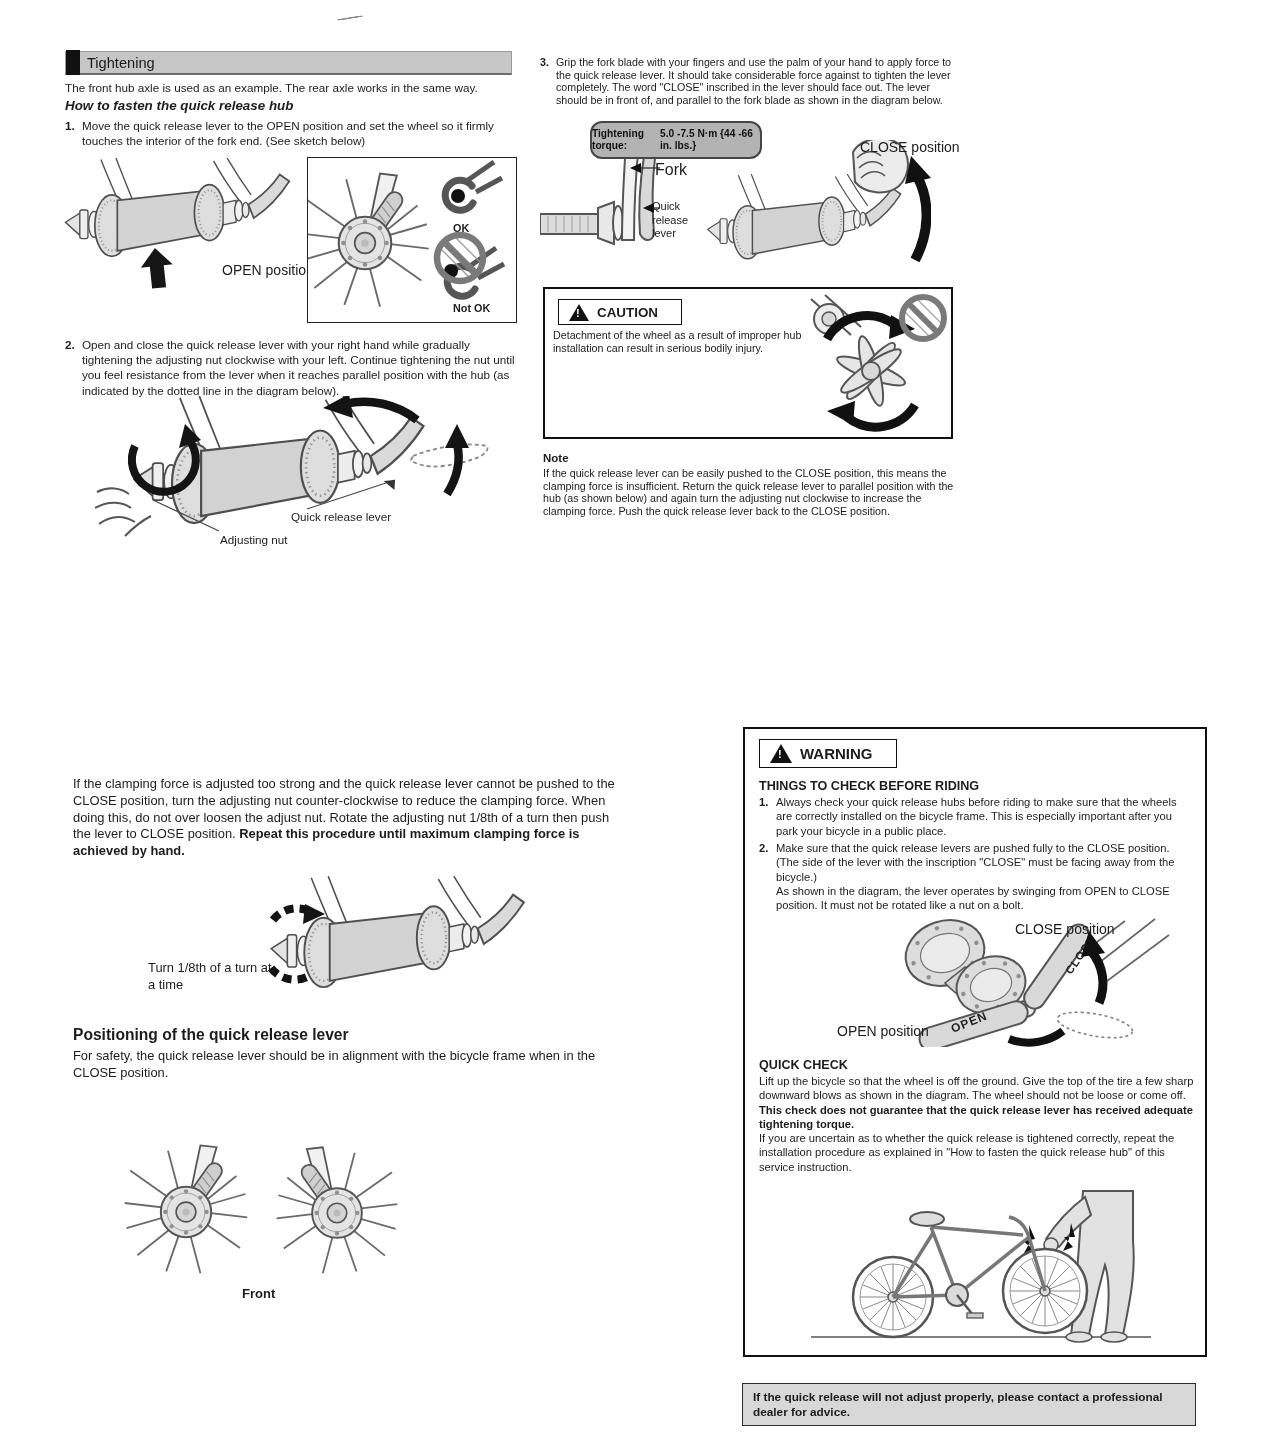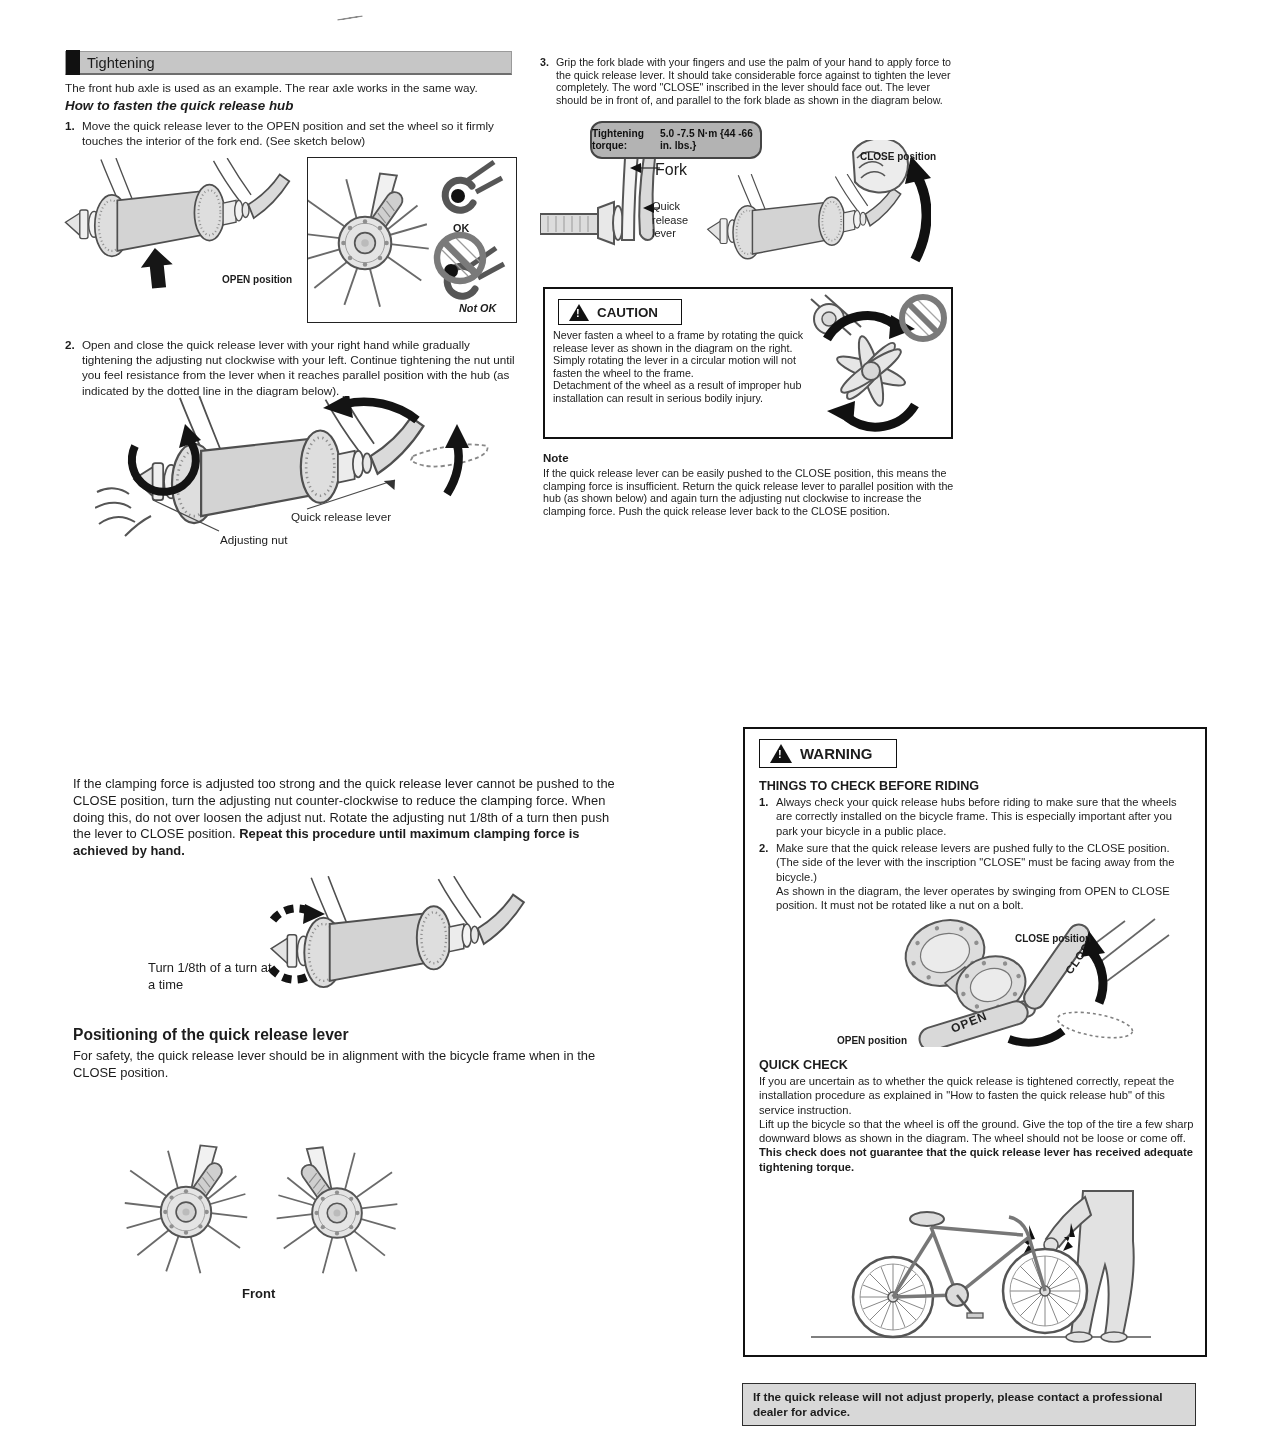--- a/index.html
+++ b/index.html
@@ -8,21 +8,21 @@
     font-family:"Liberation Sans","DejaVu Sans",sans-serif;color:#1c1c1c;
   }
   .abs{position:absolute;}
   .b{font-weight:bold;}
   .pre{white-space:pre-line;}
   
   .body-l{font-size:11.7px;line-height:15.2px;}
   .small{font-size:10.7px;line-height:12.6px;}
   .mid{font-size:12.9px;line-height:16.8px;}
   .warn-t{font-size:11.2px;line-height:14.3px;}
-  .lbl{font-size:10px;font-weight:bold;margin-top:12px;}
+  .lbl{font-size:14px;font-weight:normal;}
   .lbl-sm{font-size:10.8px;font-weight:bold;}
   
   .step{display:flex;}
   .step .num{flex:0 0 17px;font-weight:bold;}
   
   .op-bar{background:#c6c6c6;border:1px solid #9a9a9a;border-bottom:2px solid #6e6e6e;height:21px;display:flex;align-items:center;}
   .op-black{width:14px;height:25px;background:#111;margin:-2px 0 -2px 0;}
   .op-title{font-size:14.6px;padding-left:7px;color:#1a1a1a;}
   
   .h-left{font-size:13.4px;font-weight:bold;font-style:italic;}
@@ -154,21 +154,21 @@
           <line x1="-12" y1="-38" x2="16" y2="-10"></line>
             <line x1="-4" y1="-42" x2="20" y2="-18"></line>
             <line x1="-18" y1="-30" x2="8" y2="-4"></line>
         </g>
         <circle cx="0" cy="-22" r="23" fill="none" stroke="#7a7a7a" stroke-width="6.5"></circle>
         <line x1="-16" y1="-38" x2="16" y2="-6" stroke="#7a7a7a" stroke-width="6.5"></line>
       </g>
     </g>
   </svg>
   <div class="abs lbl-sm" style="left:145px;top:64px;">OK</div>
-  <div class="abs lbl-sm" style="left:151px;top:144px;font-style:italic;">Not OK</div>
+  <div class="abs lbl-sm" style="left:145px;top:144px;">Not OK</div>
 </div>
 
 <div class="abs step body-l" style="left:65px;top:337px;width:458px;">
   <span class="num">2.</span>
   <span>Open and close the quick release lever with your right hand while gradually tightening the adjusting nut clockwise with your left. Continue tightening the nut until you feel resistance from the lever when it reaches parallel position with the hub (as indicated by the dotted line in the diagram below).</span>
 </div>
 
 <svg class="abs" style="left:95px;top:396px;" width="400" height="158" viewBox="0 0 400 158">
   <use href="#sym-hub" x="32" y="0" width="300" height="159"></use>
 
@@ -284,21 +284,20 @@
 </div>
 
 <div class="abs cau-box" style="left:543px;top:287px;width:406px;height:148px;">
   <div class="abs hdr-box" style="left:13px;top:10px;width:102px;height:24px;">
     <div class="tri">
         <span>!</span>
       </div>
     <div class="t" style="font-size:13.4px;">CAUTION</div>
   </div>
   <div class="abs small" style="left:8px;top:40px;width:256px;">
-    <div>Never fasten a wheel to a frame by rotating the quick release lever as shown in the diagram on the right. Simply rotating the lever in a circular motion will not fasten the wheel to the frame.</div>
     <div>Detachment of the wheel as a result of improper hub installation can result in serious bodily injury.</div>
   </div>
   <svg class="abs" style="left:258px;top:4px;" width="146" height="140" viewBox="0 0 146 140">
     <line x1="8" y1="6" x2="48" y2="42" stroke="#555" stroke-width="2"></line>
     <line x1="22" y1="2" x2="58" y2="34" stroke="#555" stroke-width="2"></line>
     <circle cx="26" cy="26" r="15" fill="#ededed" stroke="#555" stroke-width="2"></circle>
     <circle cx="26" cy="26" r="7" fill="#d8d8d8" stroke="#555" stroke-width="1.5"></circle>
     <g>
       <ellipse cx="68" cy="78" rx="36" ry="8" fill="#e6e6e6" stroke="#555" stroke-width="2" transform="rotate(20 68 78)"></ellipse>
       <ellipse cx="68" cy="78" rx="36" ry="8" fill="#e6e6e6" stroke="#555" stroke-width="2" transform="rotate(75 68 78)"></ellipse>
@@ -403,24 +402,24 @@
       <path d="M304 92 A50 50 0 0 0 296 40" fill="none" stroke="#111" stroke-width="9"></path>
       <polygon points="286,46 294,20 310,42" fill="#111"></polygon>
       <path d="M214 128 A56 56 0 0 0 268 120" fill="none" stroke="#111" stroke-width="8"></path>
     </g>
   </svg>
   <div class="abs lbl" style="left:270px;top:192px;">CLOSE position</div>
   <div class="abs lbl" style="left:92px;top:294px;">OPEN position</div>
 
   <div class="abs subhead" style="left:14px;top:329px;">QUICK CHECK</div>
   <div class="abs warn-t" style="left:14px;top:345px;width:438px;">
-    <div>If you are uncertain as to whether the quick release is tightened correctly, repeat the installation procedure as explained in "How to fasten the quick release hub" of this service instruction.</div>
     <div>
       <span>Lift up the bicycle so that the wheel is off the ground. Give the top of the tire a few sharp downward blows as shown in the diagram. The wheel should not be loose or come off. </span><b>This check does not guarantee that the quick release lever has received adequate tightening torque.</b>
     </div>
+    <div>If you are uncertain as to whether the quick release is tightened correctly, repeat the installation procedure as explained in "How to fasten the quick release hub" of this service instruction.</div>
   </div>
 
   <svg class="abs" style="left:38px;top:456px;" width="388" height="166" viewBox="0 0 388 166">
     <line x1="28" y1="152" x2="368" y2="152" stroke="#555" stroke-width="1.5"></line>
 
     <g>
       <path d="M300 6 L350 6 L350 56 C353 90 346 120 340 150 L322 150 C327 118 327 96 322 80 C316 102 310 128 306 150 L288 150 C293 114 296 56 300 6 Z" fill="#e2e2e2" stroke="#555" stroke-width="2"></path>
       <ellipse cx="331" cy="152" rx="13" ry="5" fill="#e2e2e2" stroke="#555" stroke-width="1.5"></ellipse>
       <ellipse cx="296" cy="152" rx="13" ry="5" fill="#e2e2e2" stroke="#555" stroke-width="1.5"></ellipse>
       <path d="M302 12 C286 24 272 40 263 54 L276 62 C285 50 296 40 308 30 Z" fill="#e2e2e2" stroke="#555" stroke-width="2"></path>

